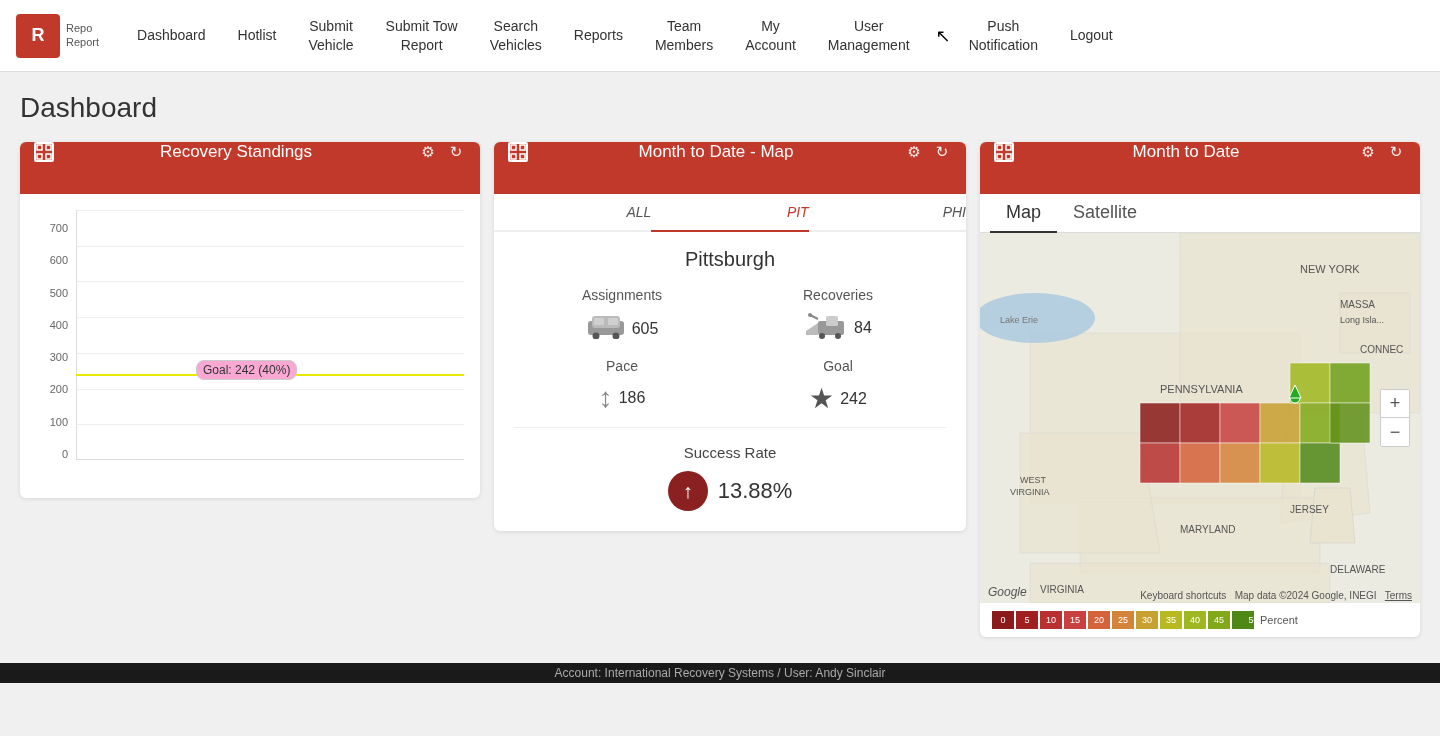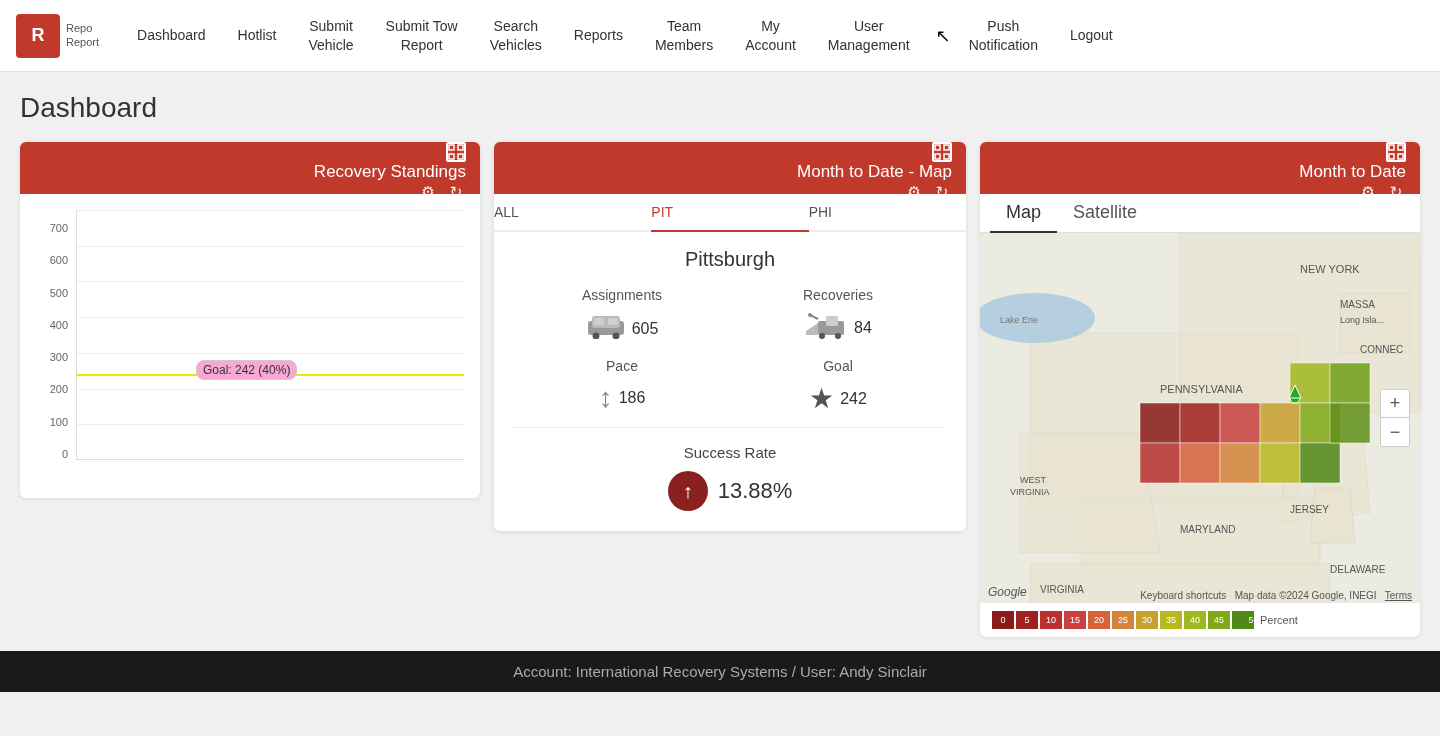--- a/index.html
+++ b/index.html
@@ -75,25 +75,24 @@
     .widget {
       background: #fff;
       border-radius: 6px;
       overflow: hidden;
       box-shadow: 0 1px 4px rgba(0,0,0,0.1);
     }
     .widget-header {
       background: #c0392b;
       color: #fff;
       display: flex;
-      align-items: flex-end;
+      align-items: flex-start;
       justify-content: space-between;
       padding: 0 14px;
       height: 52px;
-      flex-direction: column;
     }
     .widget-header-title {
       font-size: 17px;
       font-weight: 500;
       flex: 1;
       text-align: center;
     }
     .widget-header-icons {
       display: flex;
       gap: 8px;
@@ -209,27 +208,28 @@
     .widget-map-chart {
       flex: 1;
       min-width: 0;
     }
     .widget-tabs {
       display: flex;
       border-bottom: 2px solid #eee;
     }
     .widget-tab {
       flex: 1;
-      text-align: left;
+      text-align: right;
       padding: 10px 0;
       font-size: 14px;
       color: #555;
       cursor: pointer;
       border-bottom: 2px solid transparent;
       margin-bottom: -2px;
+      font-style: italic;
     }
     .widget-tab.active {
       color: #c0392b;
       border-bottom: 2px solid #c0392b;
     }
 
     .pit-content {
       padding: 16px 20px 20px;
     }
     .pit-city {
@@ -407,23 +407,23 @@
       font-size: 11px;
       color: #555;
       margin-left: 4px;
     }
 
     
     footer {
       background: #1a1a1a;
       color: #aaa;
       text-align: center;
-      padding: 12px;
-      font-size: 15px;
-      margin-top: 4px;
+      padding: 3px;
+      font-size: 12px;
+      margin-top: 16px;
     }
   </style>
 </head>
 <body>
 
 <nav>
   <div class="nav-logo">
     <div class="nav-logo-icon">R</div>
     <div class="nav-logo-text">Repo<br>Report</div>
   </div>

